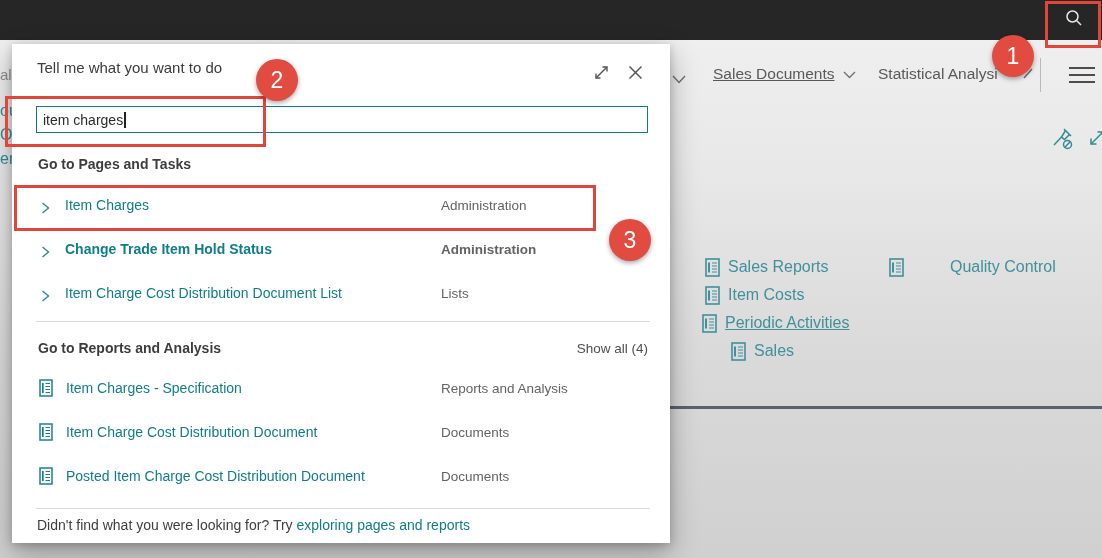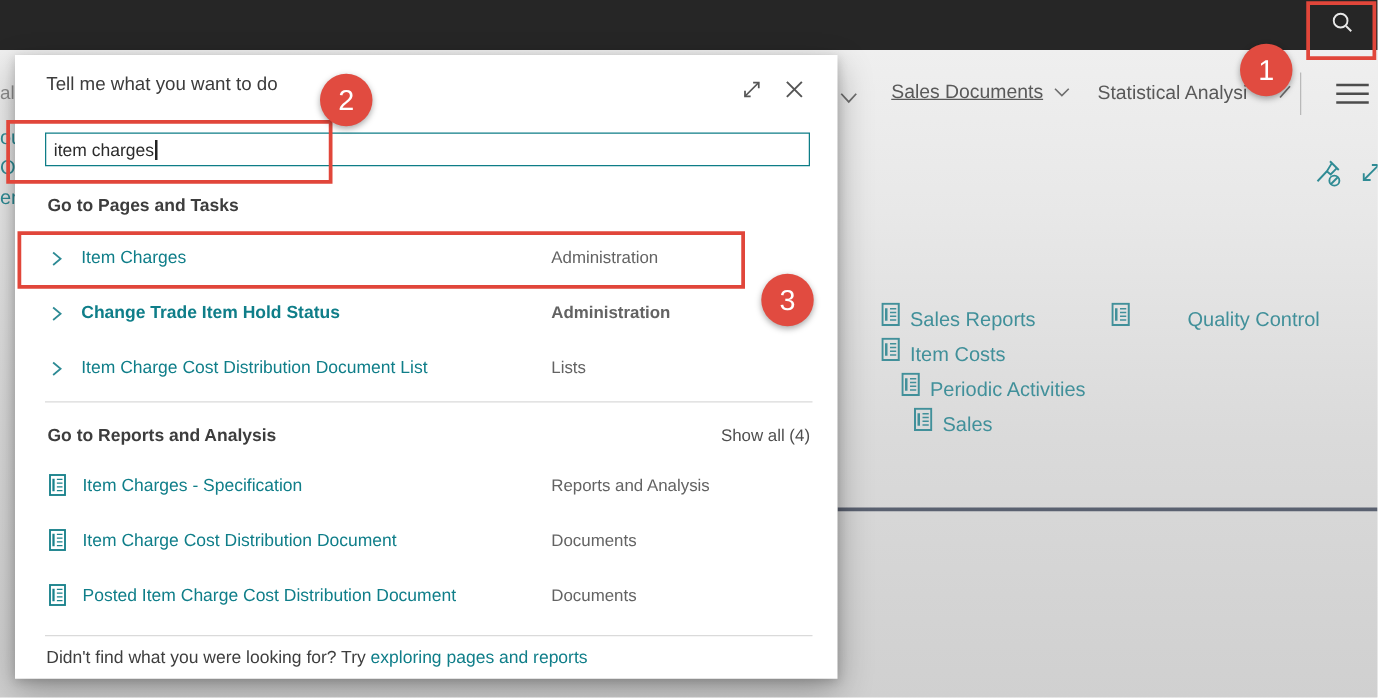--- a/index.html
+++ b/index.html
@@ -14,21 +14,21 @@
   
   .page { position:absolute; left:0; top:40px; width:1102px; height:518px;
           background:linear-gradient(180deg,#efefef 0%,#e8e8e8 25%,#dadada 60%,#d0d0d0 100%); z-index:1; }
   .navrow { position:absolute; top:24px; left:0; width:1102px; height:32px; color:#595959; font-size:15.5px; }
   .nav-item { position:absolute; display:flex; align-items:center; gap:9px; white-space:nowrap; }
   .nav-divider { position:absolute; left:1040px; top:18px; width:1px; height:34px; background:#b9b9b9; }
   .hamburger { position:absolute; left:1069px; top:26px; width:26px; height:18px; }
   .hamburger span { display:block; height:2px; background:#4c4c4c; margin-top:5px; }
   .hamburger span:first-child { margin-top:1px; }
 
-  .bg-link { position:absolute; display:flex; align-items:flex-end; gap:8px; color:#41909a; font-size:16px; white-space:nowrap; }
+  .bg-link { position:absolute; display:flex; align-items:flex-start; gap:8px; color:#41909a; font-size:16px; white-space:nowrap;margin-top:16px; }
   .slate-divider { position:absolute; left:670px; top:366px; width:432px; height:3px; background:#5a6170; }
 
   .frag { position:absolute; left:0; white-space:nowrap; }
   .frag.gray { color:#8e8e8e; font-size:15px; }
   .frag.teal { color:#2f8d97; font-size:16px; }
 
   
   .dialog { position:absolute; left:12px; top:44px; width:658px; height:499px; background:#ffffff;
             box-shadow:0 10px 26px rgba(0,0,0,.30), 0 2px 8px rgba(0,0,0,.18); z-index:5; }
   .dlg-title { position:absolute; left:25px; top:15px; font-size:15px; color:#3c3c3c; }
@@ -129,21 +129,21 @@
       <span>Sales Reports</span>
     </div>
     <div class="bg-link" style="left:705px;top:230px;">
       <span><svg width="15" height="19" viewBox="0 0 15 19" fill="none" stroke="#41909a">
             <rect x="1" y="1" width="13" height="17" stroke-width="1.6"></rect>
             <path d="M4 4.5 V14.5" stroke-width="2"></path>
             <path d="M7 5 H12 M7 8 H12 M7 11 H12 M7 14 H12" stroke-width="1.2"></path>
           </svg></span>
       <span>Item Costs</span>
     </div>
-    <div class="bg-link" style="left:721px;top:258px;">
+    <div class="bg-link" style="left:702px;top:258px;text-decoration:underline;">
       <span><svg width="15" height="19" viewBox="0 0 15 19" fill="none" stroke="#41909a">
             <rect x="1" y="1" width="13" height="17" stroke-width="1.6"></rect>
             <path d="M4 4.5 V14.5" stroke-width="2"></path>
             <path d="M7 5 H12 M7 8 H12 M7 11 H12 M7 14 H12" stroke-width="1.2"></path>
           </svg></span>
       <span>Periodic Activities</span>
     </div>
     <div class="bg-link" style="left:705px;top:286px;padding-left:26px;">
       <span><svg width="15" height="19" viewBox="0 0 15 19" fill="none" stroke="#41909a">
             <rect x="1" y="1" width="13" height="17" stroke-width="1.6"></rect>

